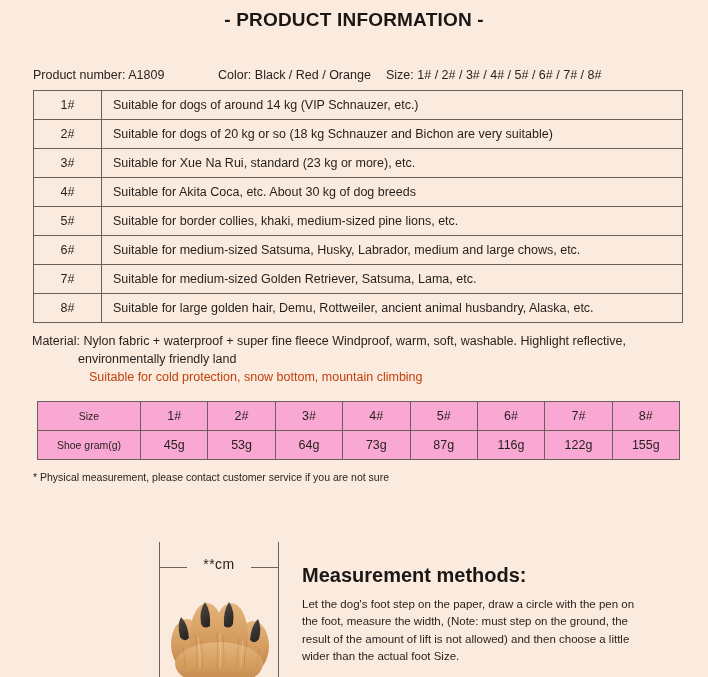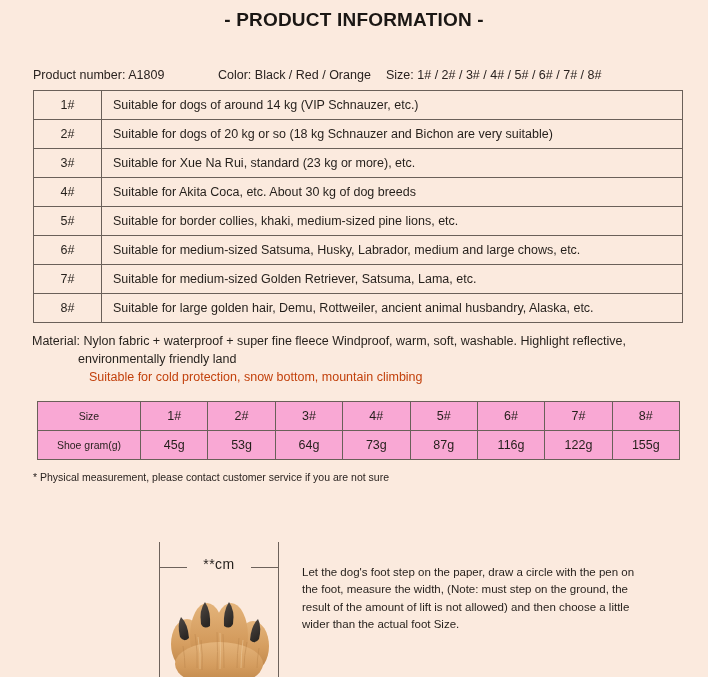--- a/index.html
+++ b/index.html
@@ -315,15 +315,16 @@
       </g>
       <g stroke="#efd0a3" stroke-width="0.9" opacity="0.55" fill="none">
         <path d="M37 53 q3 17 2 32"></path>
         <path d="M59 49 q1 19 0 36"></path>
         <path d="M82 56 q-2 15 -2 28"></path>
       </g>
     </svg>
   </div>
 
   <div class="measure-text">
+    <div class="methods-title">Measurement methods:</div>
     <p class="methods-body">Let the dog's foot step on the paper, draw a circle with the pen on the foot, measure the width, (Note: must step on the ground, the result of the amount of lift is not allowed) and then choose a little wider than the actual foot Size.</p>
   </div>
 </div>
 
 </body></html>

